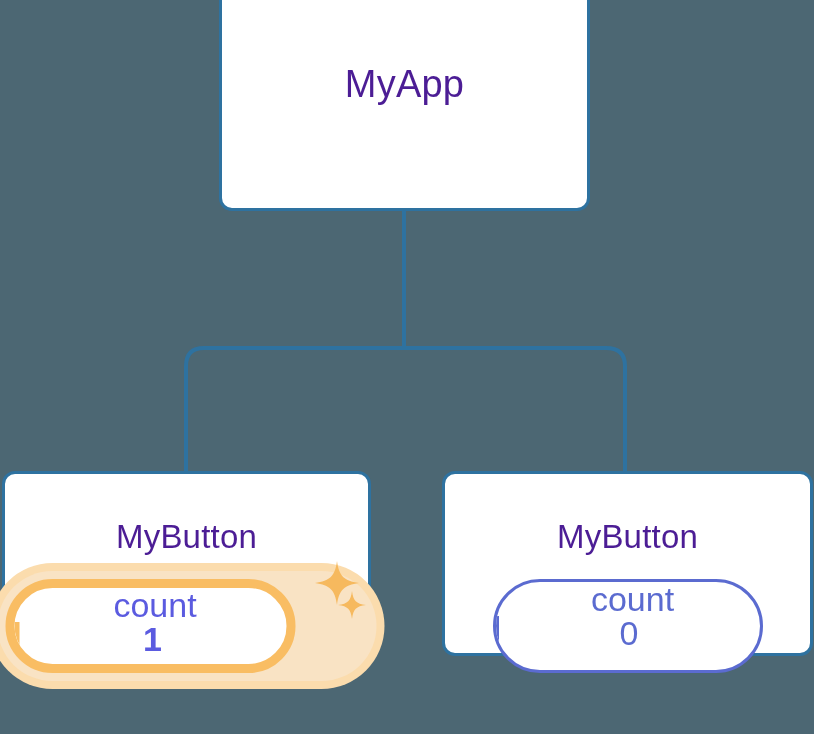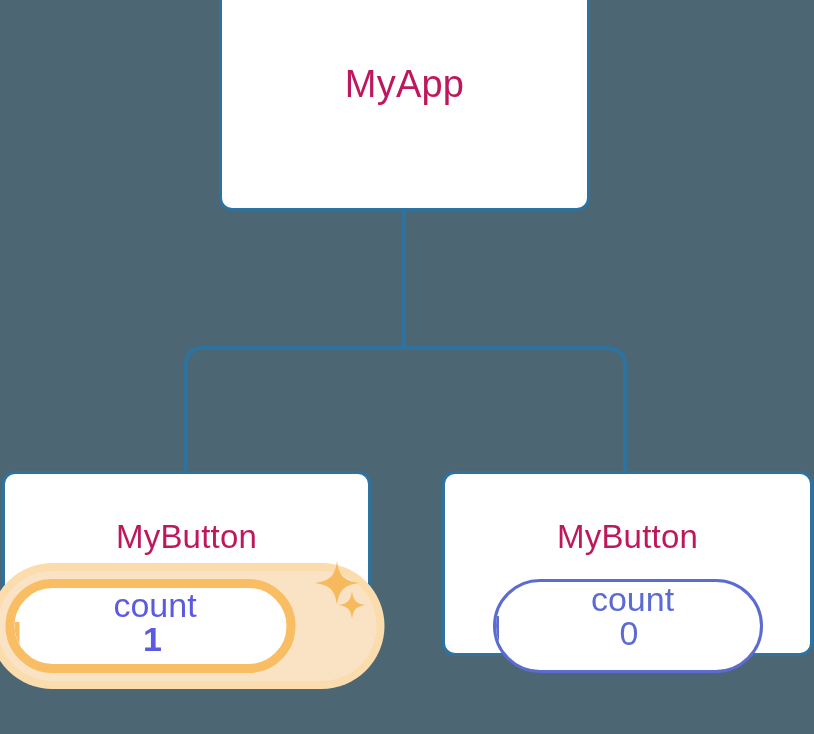--- a/index.html
+++ b/index.html
@@ -37,21 +37,21 @@
     border: 3px solid #2e72a0;
     border-radius: 13px;
     box-sizing: border-box;
   }
 
   .node-title {
     position: absolute;
     left: 0;
     right: 0;
     text-align: center;
-    color: #be185d;
+    color: #4c1d95;
     font-weight: 400;
     letter-spacing: 0.2px;
     white-space: nowrap;
   }
 
   
   #node-root {
     left: 219px;
     top: -24px;
     width: 371px;

